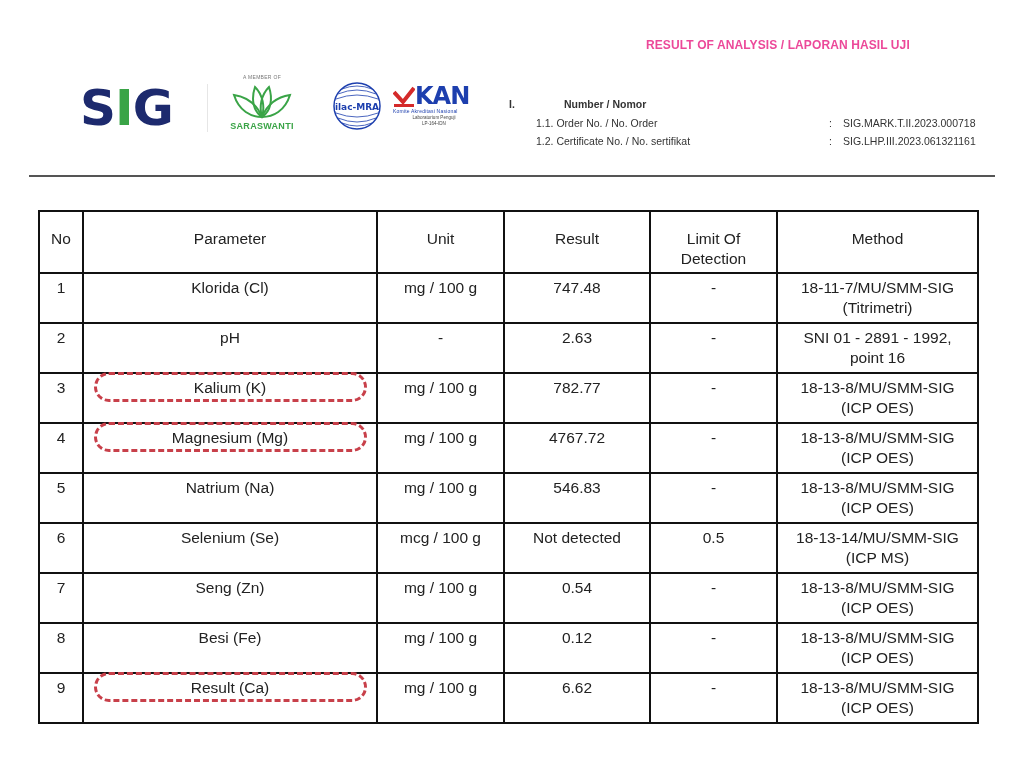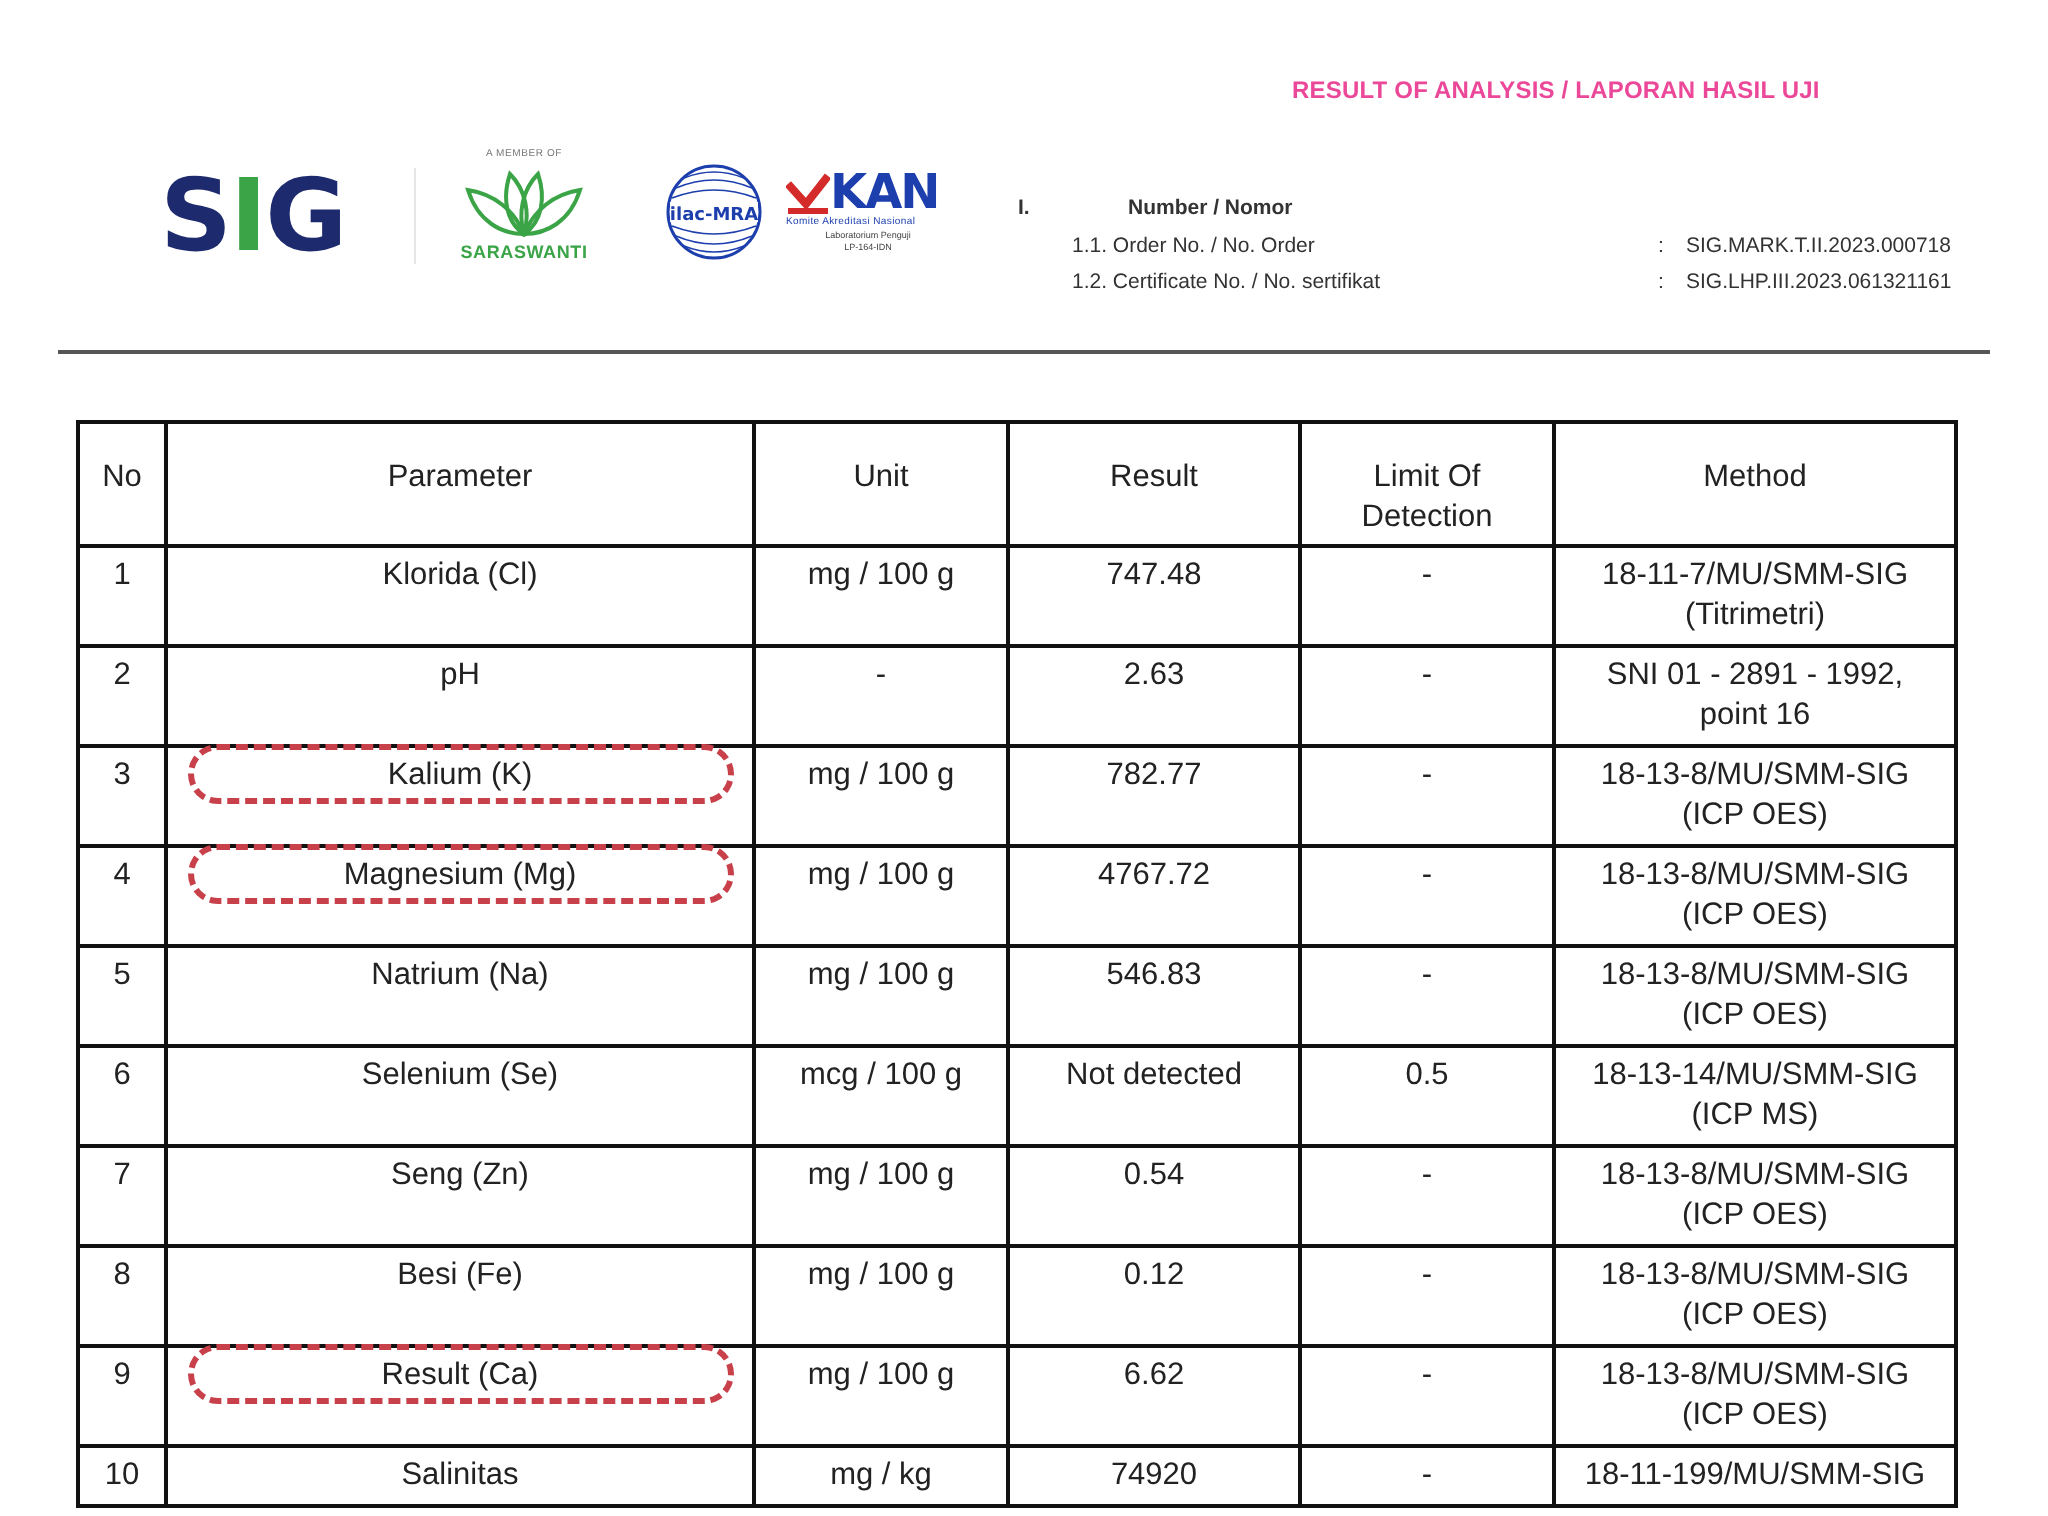--- a/index.html
+++ b/index.html
@@ -289,28 +289,14 @@
     </td>
     <td><span>mg / 100 g</span></td>
     <td><span>6.62</span></td>
     <td><span>-</span></td>
     <td>
       <span class="method-line">18-13-8/MU/SMM-SIG</span>
       <span class="method-line">(ICP OES)</span>
     </td>
   </tr>
 
-  <tr class="last">
-    <td><span>10</span></td>
-    <td class="param-cell">
-      
-      <span class="param-text">Salinitas</span>
-    </td>
-    <td><span>mg / kg</span></td>
-    <td><span>74920</span></td>
-    <td><span>-</span></td>
-    <td>
-      <span class="method-line">18-11-199/MU/SMM-SIG</span>
-      <span class="method-line"></span>
-    </td>
-  </tr>
 </tbody>
 </table>
 
 </body></html>

